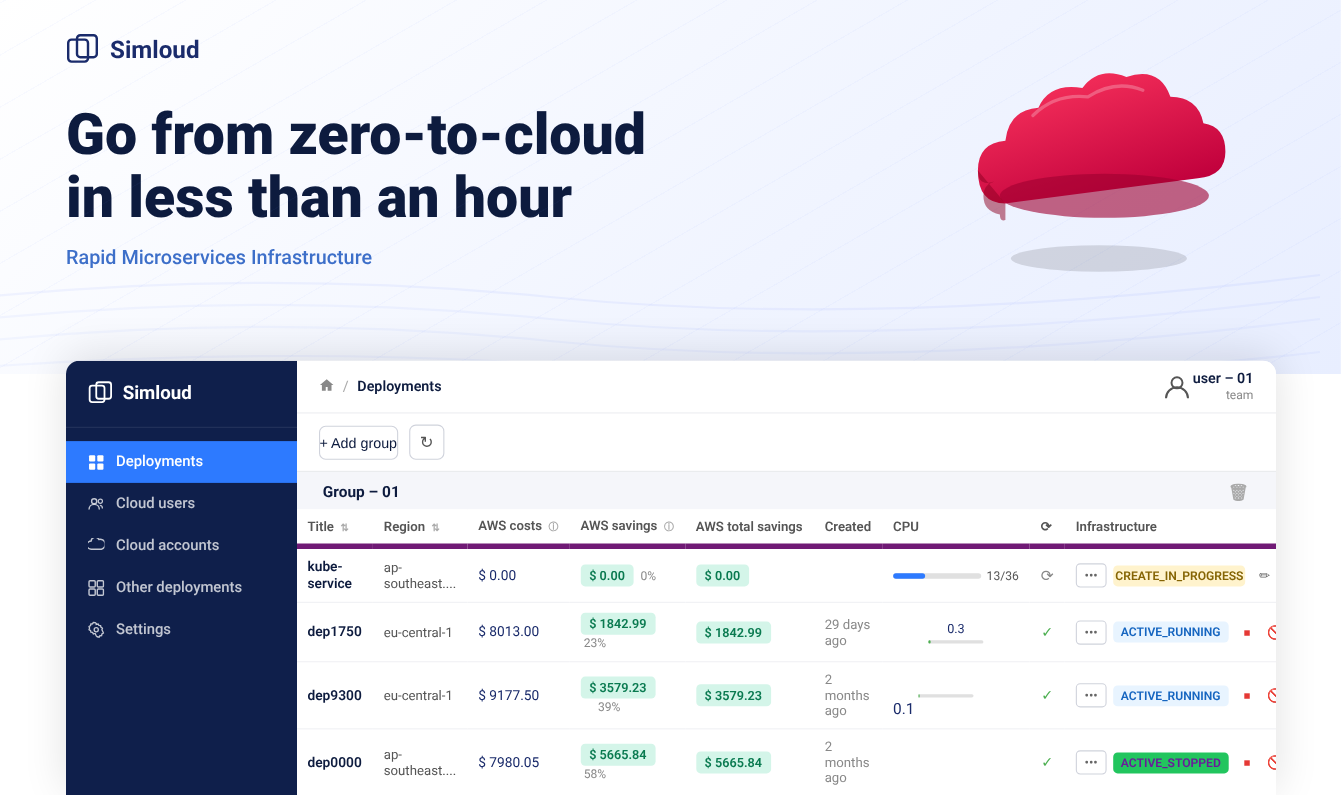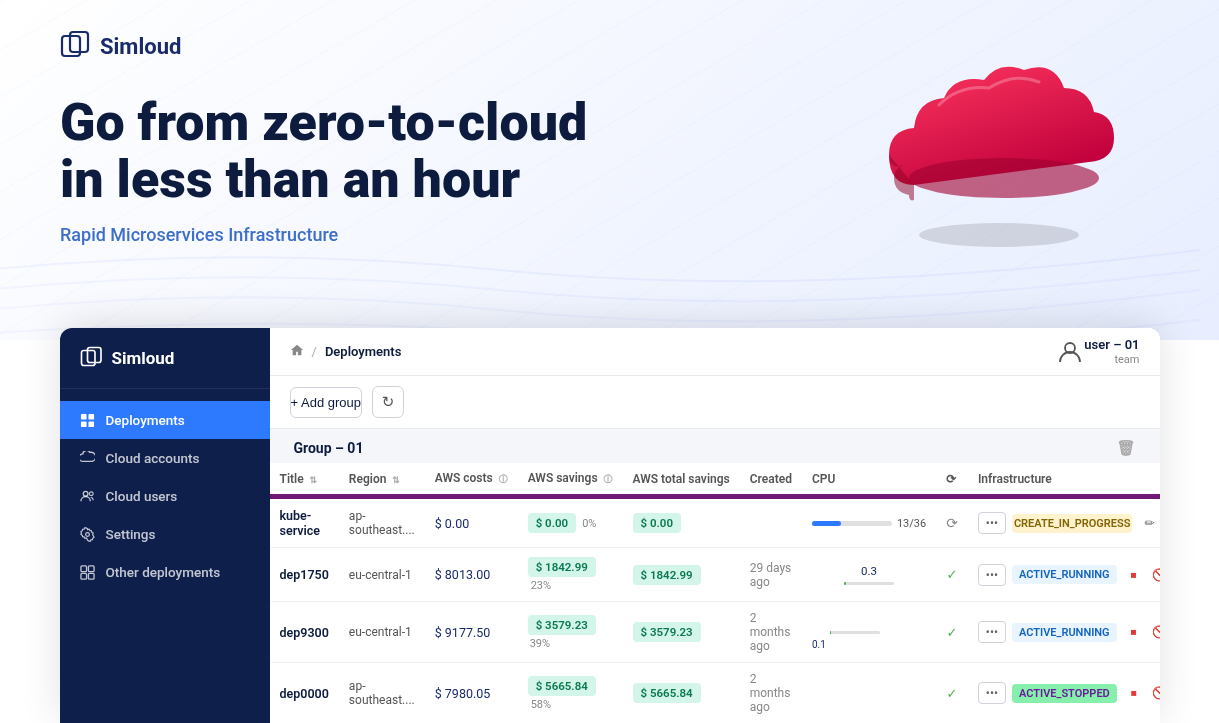--- a/index.html
+++ b/index.html
@@ -253,21 +253,21 @@
     .badge {
       display: inline-block;
       padding: 3px 8px;
       border-radius: 4px;
       font-size: 11.5px;
       font-weight: 600;
     }
     .badge-green { background: #d4f5e9; color: #0a7a50; }
     .badge-status-running { background: #e8f4ff; color: #1565c0; font-size: 11px; padding: 3px 7px; }
     .badge-status-progress { background: #fff3cd; color: #856404; font-size: 11px; padding: 3px 2px; }
-    .badge-status-stopped { background: #86efac; color: #6a1b9a; font-size: 11px; padding: 3px 7px; }
+    .badge-status-stopped { background: #22c55e; color: #6a1b9a; font-size: 11px; padding: 3px 7px; }
 
     .progress-bar-wrap {
       width: 80px;
       height: 5px;
       background: #e0e0e0;
       border-radius: 3px;
       display: inline-block;
     }
     .progress-bar-fill {
       height: 100%;
@@ -419,58 +419,58 @@
               <rect x="9" y="9" width="6" height="6" rx="1"></rect>
             </svg>
         </span>
         <span>Deployments</span>
       </div>
 
 
       <div class="sidebar-item">
         <span class="sidebar-icon">
           <svg width="15" height="15" viewBox="0 0 16 16" fill="currentColor">
-              <path d="M3 11a4 4 0 010-8 4 4 0 017.5-1.5A3.5 3.5 0 0113 11H3z" fill="none" stroke="currentColor" stroke-width="1.4"></path>
-            </svg>
-        </span>
-        <span>Cloud accounts</span>
-      </div>
-
-      <div class="sidebar-item">
-        <span class="sidebar-icon">
-          <svg width="15" height="15" viewBox="0 0 16 16" fill="currentColor">
               <circle cx="6" cy="5" r="2.5" fill="none" stroke="currentColor" stroke-width="1.4"></circle>
               <path d="M1 13c0-2.8 2.2-5 5-5s5 2.2 5 5" fill="none" stroke="currentColor" stroke-width="1.4"></path>
               <circle cx="12" cy="5" r="2" fill="none" stroke="currentColor" stroke-width="1.2"></circle>
               <path d="M14 12c0-1.6-1-3-2.5-3" fill="none" stroke="currentColor" stroke-width="1.2"></path>
             </svg>
         </span>
         <span>Cloud users</span>
       </div>
 
       <div class="sidebar-item">
         <span class="sidebar-icon">
           <svg width="15" height="15" viewBox="0 0 16 16" fill="currentColor">
-              <path d="M8 10a2 2 0 100-4 2 2 0 000 4z" fill="none" stroke="currentColor" stroke-width="1.3"></path>
-              <path d="M13.5 8l.5-1.5-1.5-1-.3-1.5-1.6-.2-.8-1.4-1.8.4L8 2l-1-.8-1.8-.4-.8 1.4-1.6.2-.3 1.5-1.5 1 .5 1.5-.5 1.5 1.5 1 .3 1.5 1.6.2.8 1.4 1.8-.4L8 14l1 .8 1.8.4.8-1.4 1.6-.2.3-1.5 1.5-1z" fill="none" stroke="currentColor" stroke-width="1.3"></path>
+              <path d="M3 11a4 4 0 010-8 4 4 0 017.5-1.5A3.5 3.5 0 0113 11H3z" fill="none" stroke="currentColor" stroke-width="1.4"></path>
             </svg>
         </span>
-        <span>Settings</span>
+        <span>Cloud accounts</span>
       </div>
 
       <div class="sidebar-item">
         <span class="sidebar-icon">
           <svg width="15" height="15" viewBox="0 0 16 16" fill="currentColor">
               <rect x="1" y="1" width="6" height="6" rx="1" fill="none" stroke="currentColor" stroke-width="1.4"></rect>
               <rect x="9" y="1" width="6" height="6" rx="1" fill="none" stroke="currentColor" stroke-width="1.4"></rect>
               <rect x="1" y="9" width="6" height="6" rx="1" fill="none" stroke="currentColor" stroke-width="1.4"></rect>
               <rect x="9" y="9" width="6" height="6" rx="1" fill="none" stroke="currentColor" stroke-width="1.4"></rect>
             </svg>
         </span>
         <span>Other deployments</span>
+      </div>
+
+      <div class="sidebar-item">
+        <span class="sidebar-icon">
+          <svg width="15" height="15" viewBox="0 0 16 16" fill="currentColor">
+              <path d="M8 10a2 2 0 100-4 2 2 0 000 4z" fill="none" stroke="currentColor" stroke-width="1.3"></path>
+              <path d="M13.5 8l.5-1.5-1.5-1-.3-1.5-1.6-.2-.8-1.4-1.8.4L8 2l-1-.8-1.8-.4-.8 1.4-1.6.2-.3 1.5-1.5 1 .5 1.5-.5 1.5 1.5 1 .3 1.5 1.6.2.8 1.4 1.8-.4L8 14l1 .8 1.8.4.8-1.4 1.6-.2.3-1.5 1.5-1z" fill="none" stroke="currentColor" stroke-width="1.3"></path>
+            </svg>
+        </span>
+        <span>Settings</span>
       </div>
     </nav>
   </div>
 
   <div class="main-content">
 
     <div class="topbar">
       <div class="breadcrumb">
         <span style="cursor:pointer; color:#888;">
           <svg width="14" height="14" viewBox="0 0 16 16" fill="#888">
@@ -591,29 +591,29 @@
       </div>
     </td>
 
   </tr>
             <tr>
     <td class="col-title" style="font-weight:600;color:#0d1b3e;">dep9300</td>
     <td class="col-region" style="color:#555;font-size:12px;">eu-central-1</td>
     <td class="col-awscost">$ 9177.50</td>
     <td class="col-awssav">
       <span class="badge badge-green">$ 3579.23</span>
-      <span style="font-size:11px;color:#888;margin-left:2px;">39%</span>
+      <span style="font-size:11px;color:#888;margin-left:16px;">39%</span>
     </td>
     <td class="col-awstotal">
       <span class="badge badge-green">$ 3579.23</span>
     </td>
     <td class="col-created" style="color:#888;font-size:12px;">2 months ago</td>
     <td class="col-cpu">
       <div style="display:flex;align-items:center;gap:4px;">
-        <span style="font-size:10px;margin-top:25px;">0.1</span>
+        <span style="font-size:14px;margin-top:25px;">0.1</span>
         <div class="cpu-bar-wrap">
           <div class="cpu-bar-fill" style="width:2%"></div>
         </div>
       </div>
               </td>
     <td style="width:30px;text-align:center;"><span class="check-icon">✓</span></td>
     <td>
       <div class="infra-col">
         <div class="dots-btn">•••</div>
         <span class="badge badge-status-running">ACTIVE_RUNNING</span>

